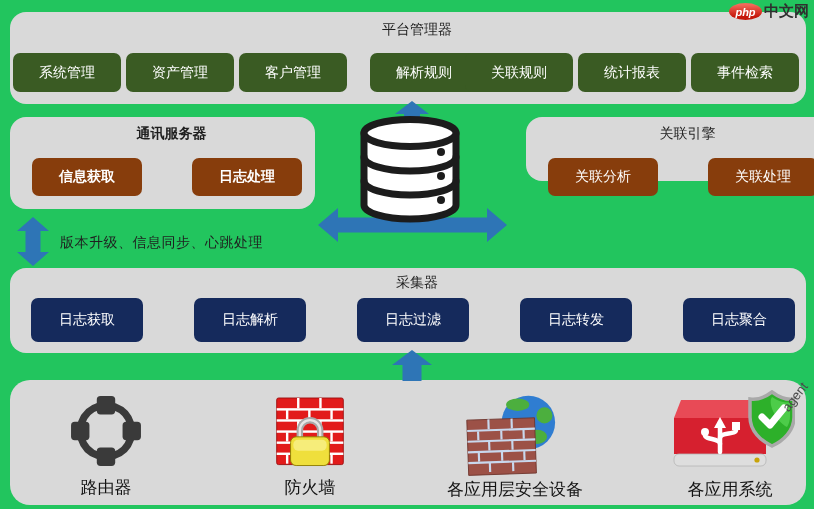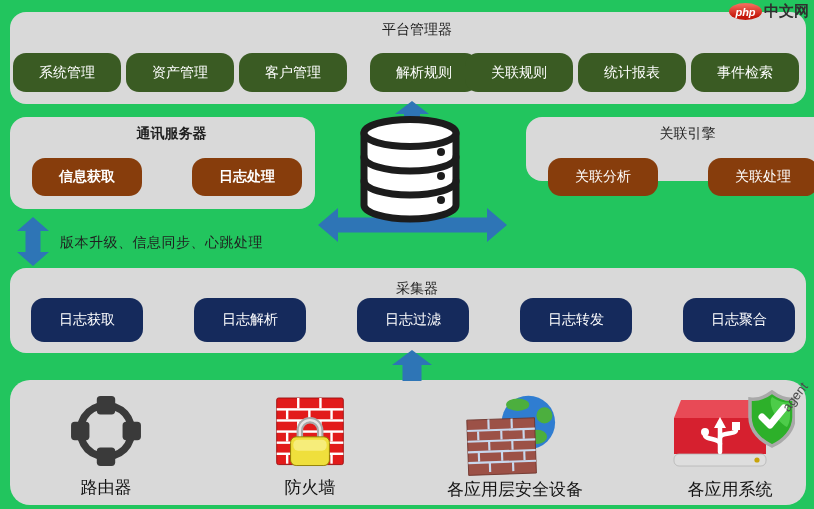--- a/index.html
+++ b/index.html
@@ -4,21 +4,21 @@
 <style>
   html,body{margin:0;padding:0;background:#fff;}
   #canvas{
     position:relative;width:814px;height:509px;background:#22c55e;overflow:hidden;
     font-family:"Liberation Sans","DejaVu Sans",sans-serif;
   }
   .band{position:absolute;background:#D9D9D9;border-radius:16px;}
   .band-title{position:absolute;left:0;right:0;text-align:center;font-size:14px;color:#1f1f1f;padding-left:18px;}
   .btn{
     position:absolute;display:flex;align-items:center;justify-content:center;
-    color:#ffffff;font-size:14px;border-radius:13px;white-space:nowrap;
+    color:#ffffff;font-size:14px;border-radius:7px;white-space:nowrap;
   }
   .btn-green{background:#3A5B23;width:108px;height:39px;top:41px;}
   .btn-brown{background:#873D0C;width:110px;height:38px;top:41px;}
   .btn-navy{background:#152A5C;width:112px;height:44px;top:30px;}
   
   .g0{left:3px;}.g1{left:116px;}.g2{left:229px;}.g3{left:360px;text-align:right;}.g4{left:455px;}.g5{left:568px;}.g6{left:681px;}
   
   .n0{left:21px;}.n1{left:184px;}.n2{left:347px;}.n3{left:510px;}.n4{left:673px;}
   
   .b0{left:22px;}.b1{left:182px;}
@@ -67,21 +67,21 @@
     <div class="btn btn-brown b1">日志处理</div>
   </div>
 
   <div class="band" style="left:526px;top:117px;width:305px;height:64px;">
     <div class="band-title" style="top:8px;">关联引擎</div>
     <div class="btn btn-brown b0">关联分析</div>
     <div class="btn btn-brown b1">关联处理</div>
   </div>
 
   <div class="band" style="left:10px;top:268px;width:796px;height:85px;">
-    <div class="band-title" style="top:12px;">采集器</div>
+    <div class="band-title" style="top:6px;">采集器</div>
     <div class="btn btn-navy n0">日志获取</div>
     <div class="btn btn-navy n1">日志解析</div>
     <div class="btn btn-navy n2">日志过滤</div>
     <div class="btn btn-navy n3">日志转发</div>
     <div class="btn btn-navy n4">日志聚合</div>
   </div>
 
   <div class="band" style="left:10px;top:380px;width:796px;height:125px;border-radius:20px;"></div>
 
   <div class="device-item" style="left:46px;width:120px;">

